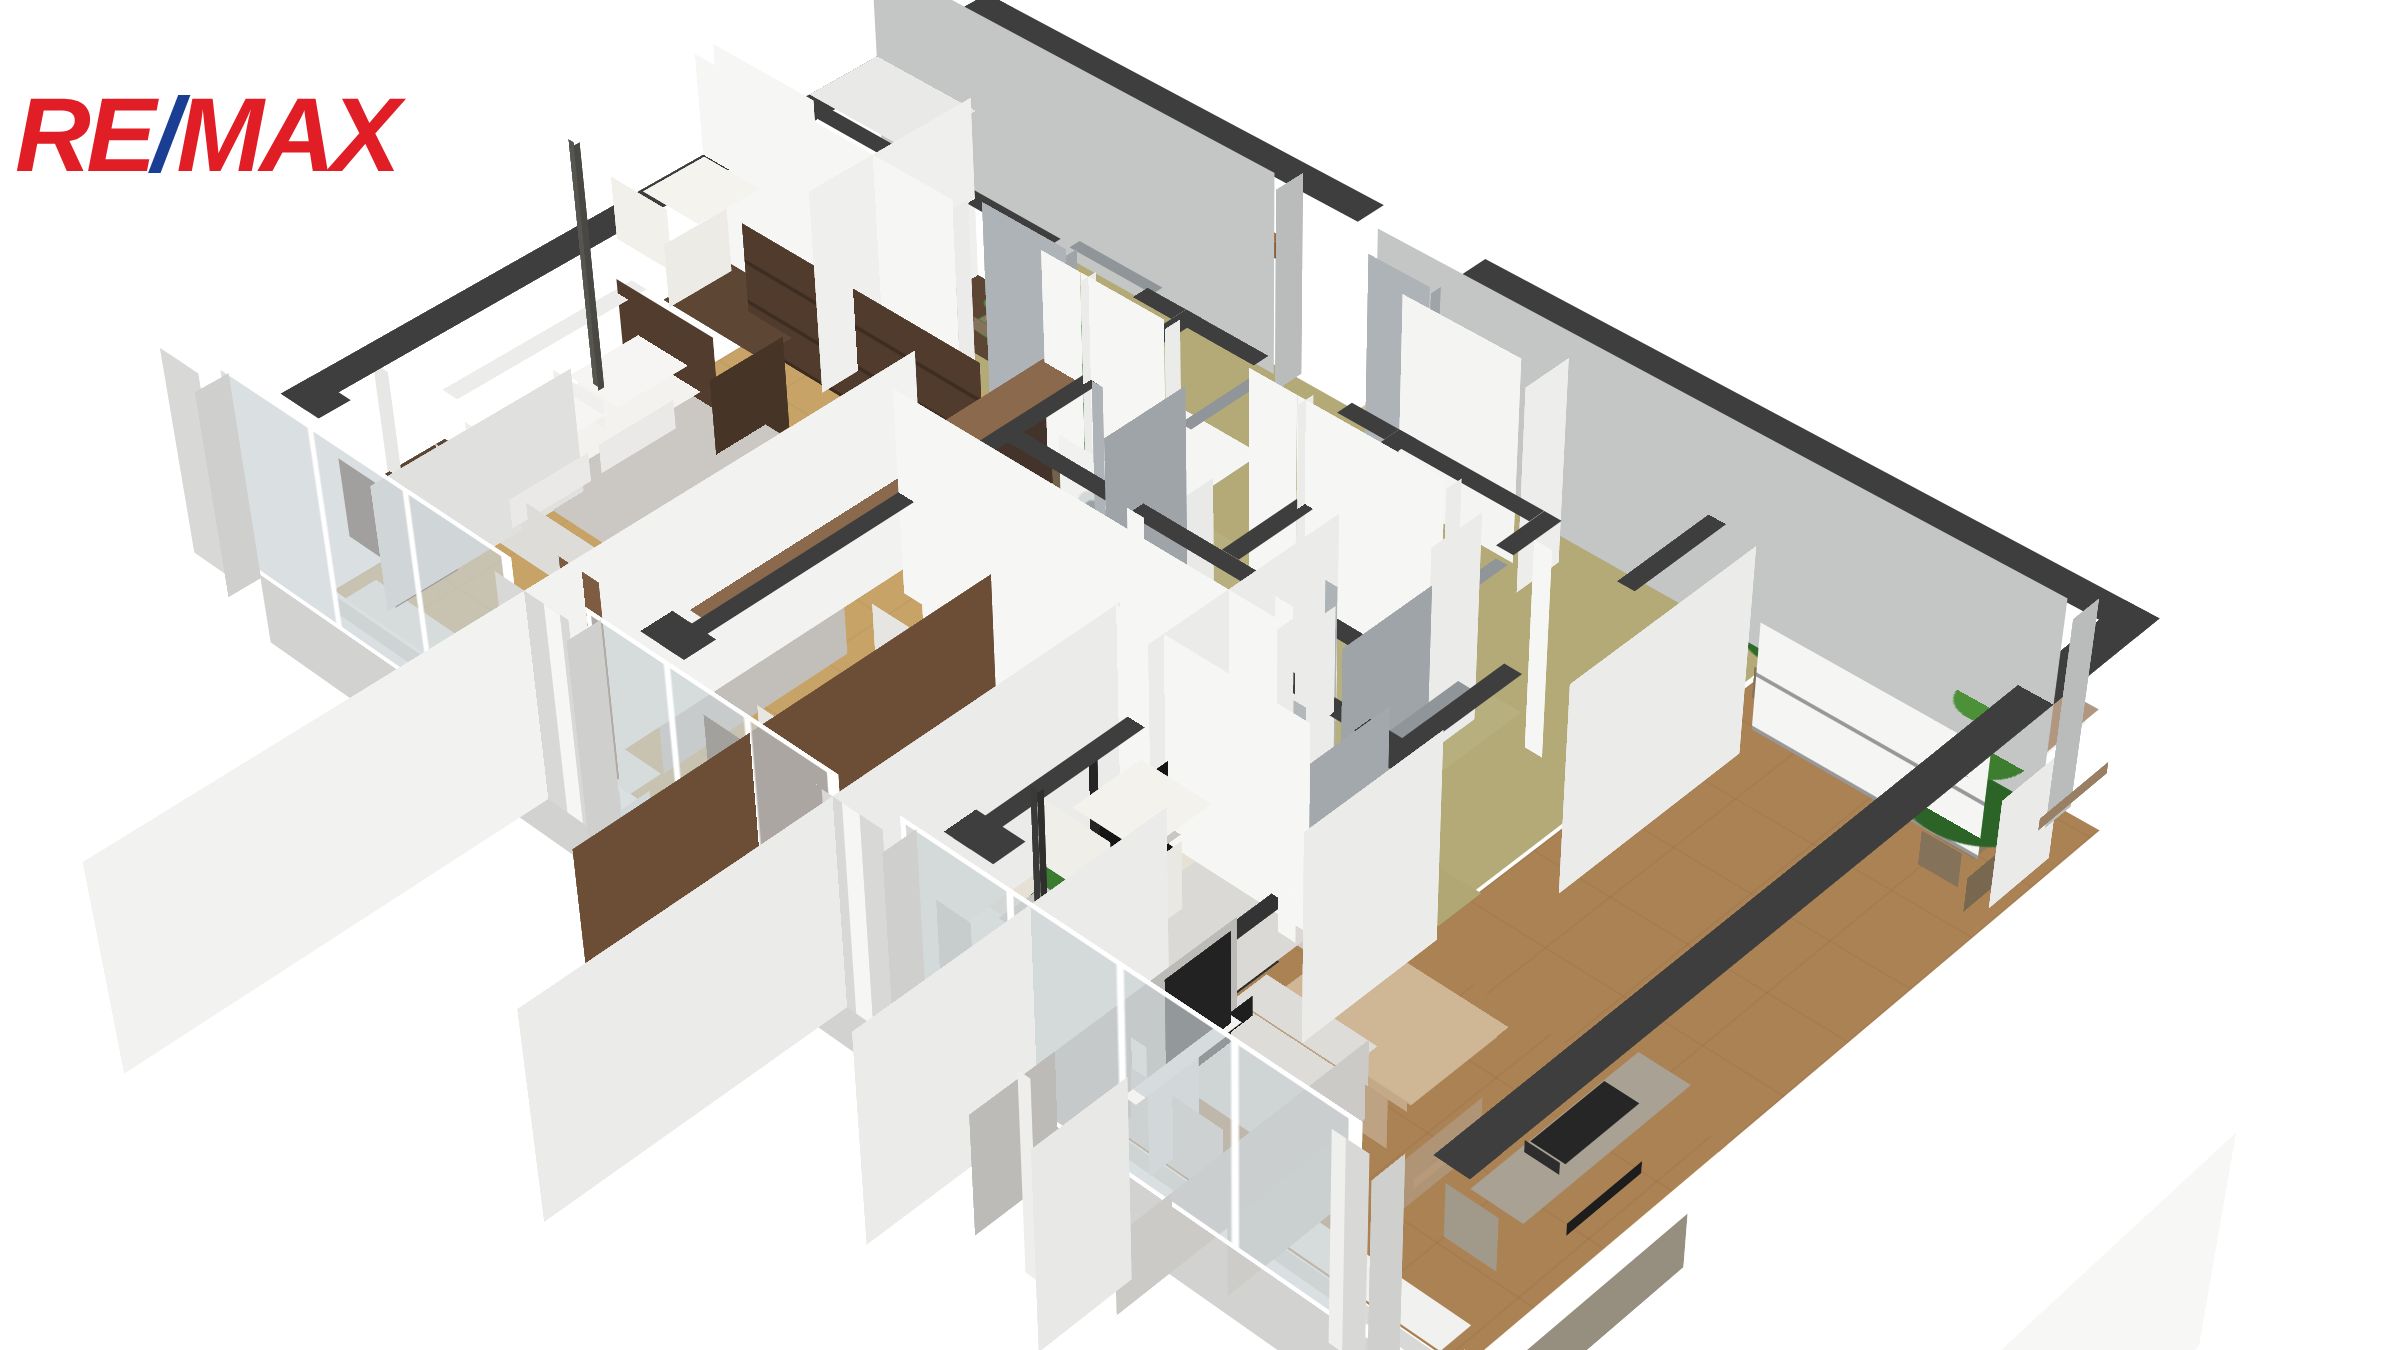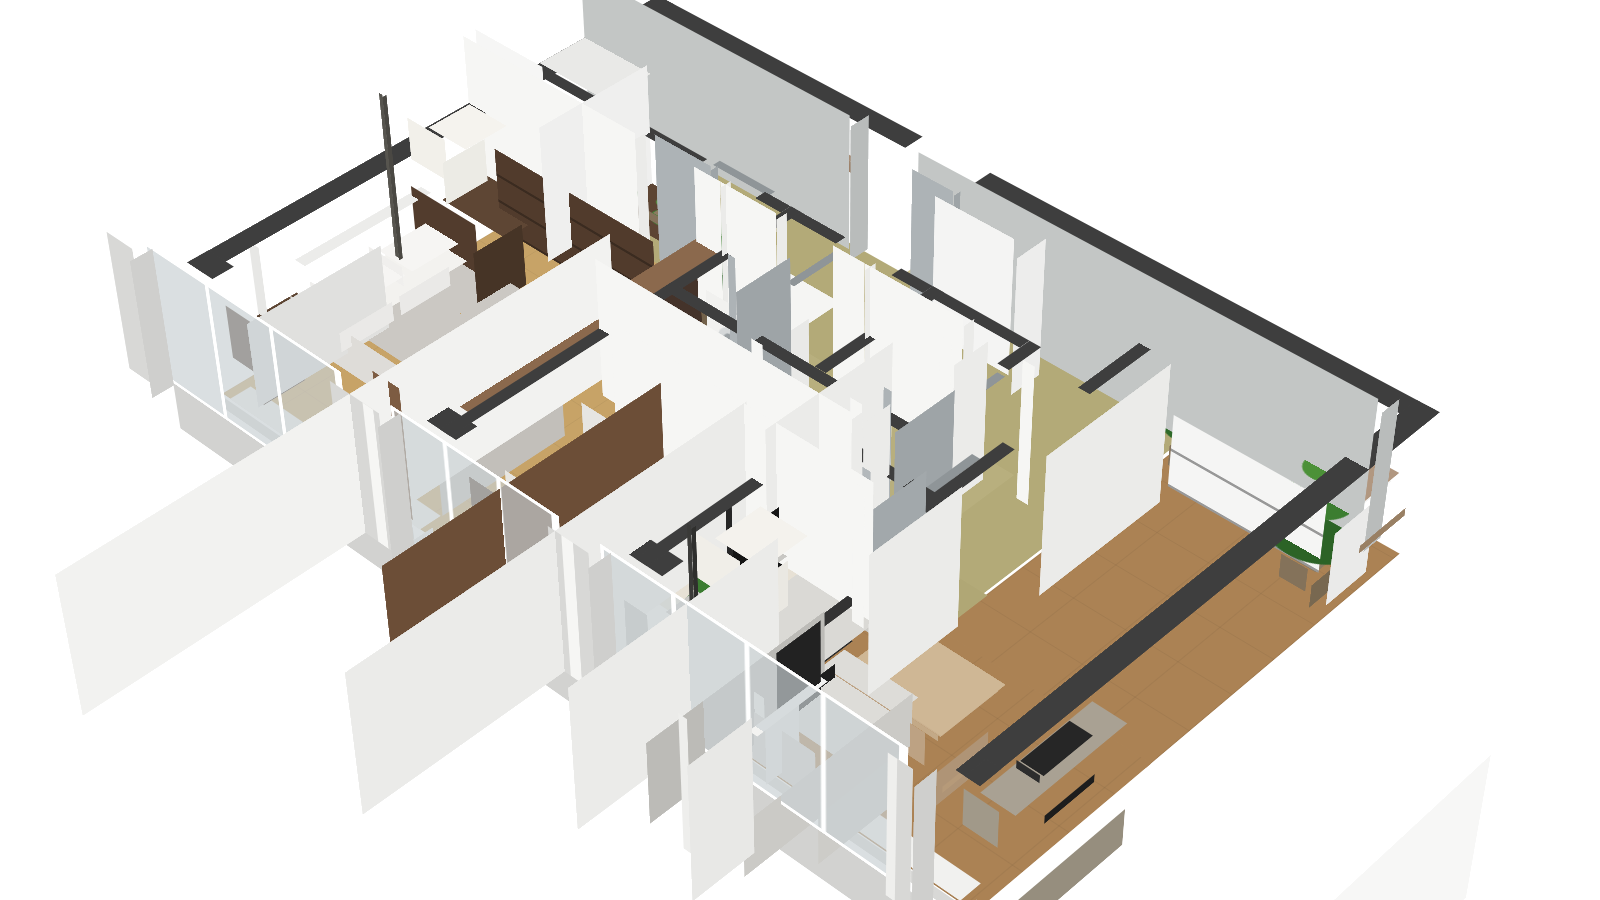--- a/index.html
+++ b/index.html
@@ -8,20 +8,23 @@
   .logo{position:absolute;left:10px;top:50px;font-style:italic;font-weight:700;
         font-size:70px;letter-spacing:-3px;white-space:nowrap;user-select:none;}
   .scene{position:absolute;left:0;top:0;width:1600px;height:900px;}
   .plan{transform-style:preserve-3d;}
   .f{position:absolute;left:0;top:0;backface-visibility:visible;}
 </style>
 </head>
 <body>
 
 <div class="stage">
+  <div class="logo">
+    <span style="color: rgb(225, 30, 38);">RE</span><span style="color: rgb(26, 62, 147);">/</span><span style="color: rgb(225, 30, 38);">MAX</span>
+  </div>
   <div class="scene" style="perspective: 3400px; perspective-origin: 52% 38%;">
     <div class="plan" style="position: absolute; left: 663px; top: 122px; width: 920px; height: 580px; transform-origin: 0px 0px; transform: rotateX(51deg) rotateZ(43deg);">
         <div class="f" style="width: 936px; height: 56px; transform: translate3d(-8px, 580px, 0px) rotateX(-90deg); background: rgb(210, 210, 208);"></div>
         <div class="f" style="width: 600px; height: 148px; transform: translate3d(85px, 20px, 0.8px); background: rgb(179, 170, 120);"></div>
         <div class="f" style="width: 80px; height: 168px; transform: translate3d(606px, 150px, 0.9px); background: rgb(179, 170, 120);"></div>
         <div class="f" style="width: 360px; height: 68px; transform: translate3d(330px, 300px, 0.9px); background: rgb(176, 167, 117);"></div>
         <div class="f" style="width: 290px; height: 165px; transform: translate3d(330px, 155px, 0.5px); background: rgb(184, 175, 126);"></div>
         <div class="f" style="width: 84px; height: 26px; transform: translate3d(343px, 0px, 1px); background: rgb(206, 197, 154);"></div>
         <div class="f" style="width: 325px; height: 412px; transform: translate3d(10px, 158px, 0.2px); background: repeating-linear-gradient(90deg, rgba(0, 0, 0, 0.05) 0px, rgba(0, 0, 0, 0.05) 1px, transparent 1px, transparent 52px), repeating-linear-gradient(0deg, rgba(0, 0, 0, 0.05) 0px, rgba(0, 0, 0, 0.05) 1px, transparent 1px, transparent 52px) rgb(199, 163, 103);"></div>
         <div class="f" style="width: 240px; height: 210px; transform: translate3d(328px, 362px, 0.4px); background: repeating-linear-gradient(90deg, rgba(0, 0, 0, 0.05) 0px, rgba(0, 0, 0, 0.05) 1px, transparent 1px, transparent 46px), repeating-linear-gradient(0deg, rgba(0, 0, 0, 0.05) 0px, rgba(0, 0, 0, 0.05) 1px, transparent 1px, transparent 46px) rgb(231, 225, 213);"></div>

